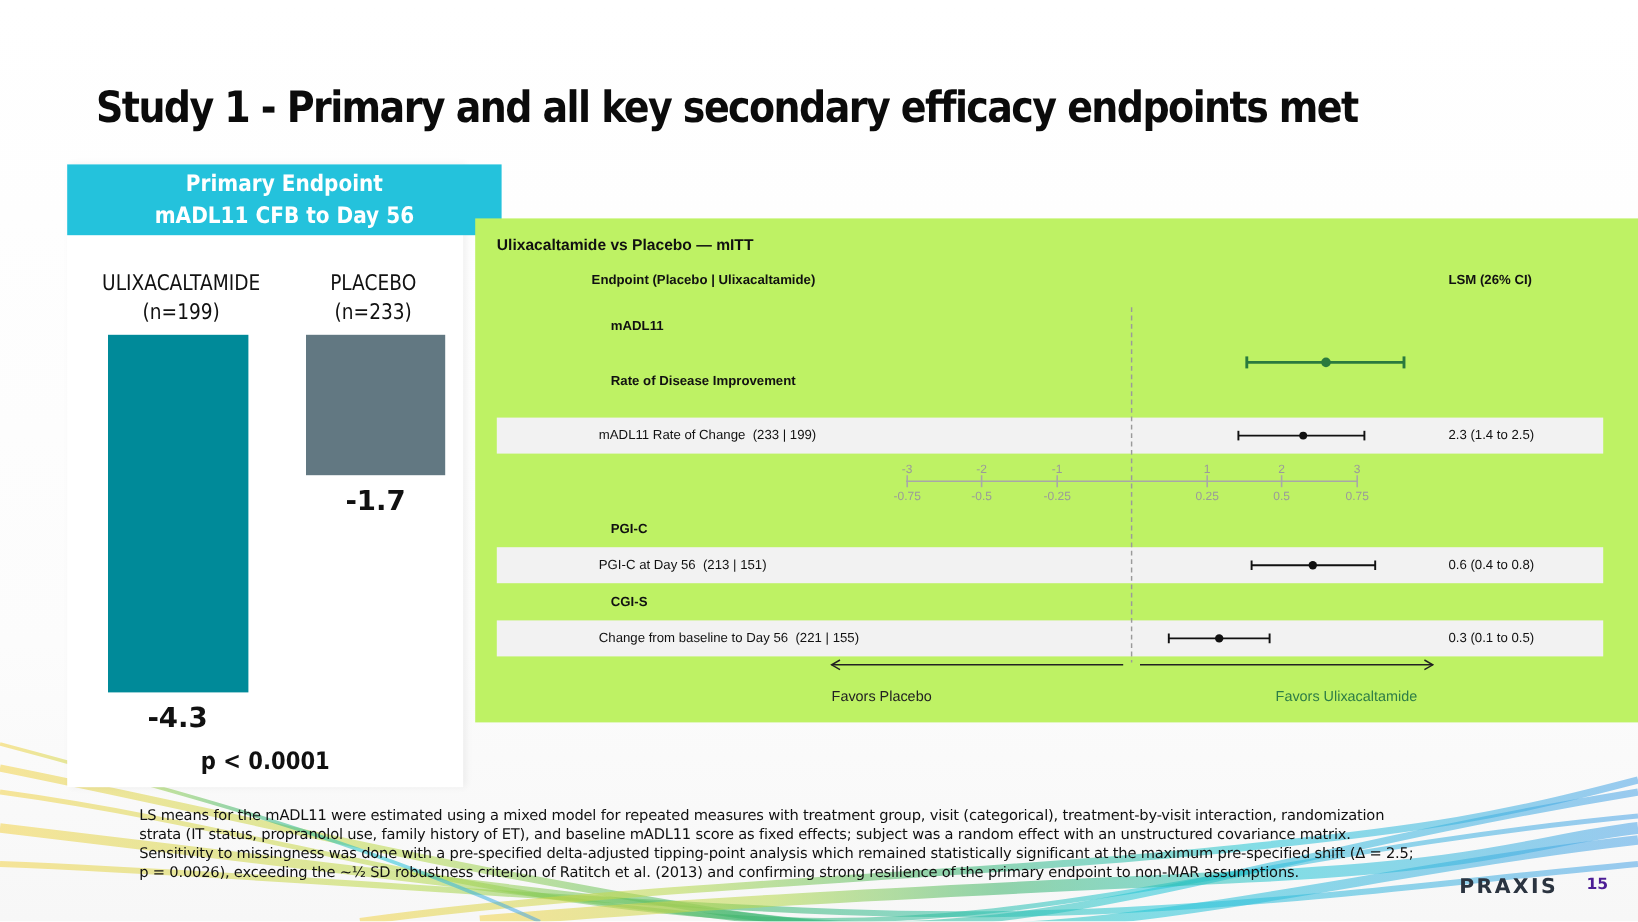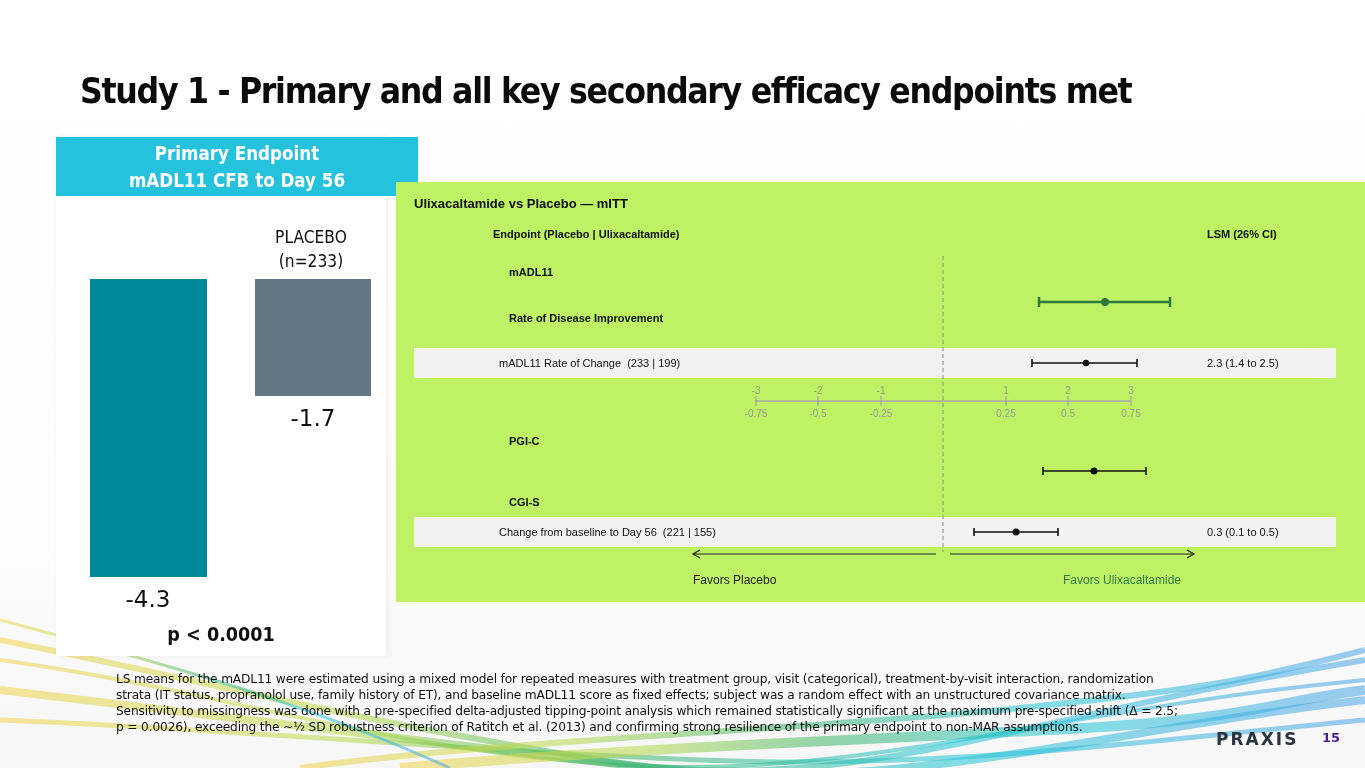--- a/index.html
+++ b/index.html
@@ -32,21 +32,21 @@
       font-size: 19px; line-height: 27px; padding-top: 3px; box-sizing: border-box;
     }
     .card-header span { display: block; transform: scaleX(0.88); }
     .arm-label {
       position: absolute; top: 88px; width: 160px; text-align: center;
       font-family: "DejaVu Sans", sans-serif; font-size: 18px; line-height: 24px; color: #111;
     }
     .arm-label span { display:block; transform: scaleX(0.86); }
     .bar { position: absolute; }
     .bar-value {
-      position: absolute; font-family: "DejaVu Sans", sans-serif; font-weight: normal;
+      position: absolute; font-family: "DejaVu Sans", sans-serif; font-weight: bold;
       font-size: 23px; color: #111; text-align: center; width: 160px;
     }
     .pvalue {
       position: absolute; left: 0; width: 330px; top: 485px; text-align: center;
       font-family: "DejaVu Sans", sans-serif; font-weight: bold; font-size: 20px; color: #111;
     }
     .pvalue span { display: inline-block; transform: scaleX(0.88); }
     
     .forest {
       position: absolute; left: 396px; top: 182px; width: 969px; height: 420px;
@@ -106,20 +106,24 @@
 </svg>
 
 <div class="slide-title">Study 1 - Primary and all key secondary efficacy endpoints met</div>
 
 <div class="card">
   <div class="card-header">
     <span>Primary Endpoint</span>
     <span>mADL11 CFB to Day 56</span>
   </div>
 
+  <div class="arm-label" style="left:15px;">
+    <span>ULIXACALTAMIDE</span>
+    <span>(n=199)</span>
+  </div>
   <div class="arm-label" style="left:175px;">
     <span>PLACEBO</span>
     <span>(n=233)</span>
   </div>
 
   <div class="bar" style="left:34px; top:142px; width:117px; height:298px; background:#008a99;"></div>
   <div class="bar" style="left:199px; top:142px; width:116px; height:117px; background:#627882;"></div>
 
   <div class="bar-value" style="left:12px; top:449px;">-4.3</div>
   <div class="bar-value" style="left:177px; top:268px;">-1.7</div>
@@ -134,20 +138,24 @@
 
   <div class="fp-group" style="top:84px;">mADL11</div>
 
   <div class="fp-group" style="top:130px;">Rate of Disease Improvement</div>
   <div class="fp-row" style="top:166px;">
     <div class="fp-row-label">mADL11 Rate of Change  (233 | 199)</div>
     <div class="fp-row-lsm">2.3 (1.4 to 2.5)</div>
   </div>
 
   <div class="fp-group" style="top:253px;">PGI-C</div>
+  <div class="fp-row" style="top:274px;">
+    <div class="fp-row-label">PGI-C at Day 56  (213 | 151)</div>
+    <div class="fp-row-lsm">0.6 (0.4 to 0.8)</div>
+  </div>
 
   <div class="fp-group" style="top:314px;">CGI-S</div>
   <div class="fp-row" style="top:335px;">
     <div class="fp-row-label">Change from baseline to Day 56  (221 | 155)</div>
     <div class="fp-row-lsm">0.3 (0.1 to 0.5)</div>
   </div>
 
   <svg class="fp-svg" width="969" height="420">
 
     <line x1="547" y1="74" x2="547" y2="370" stroke="#9a9a9a" stroke-width="1.2" stroke-dasharray="4,3"></line>

